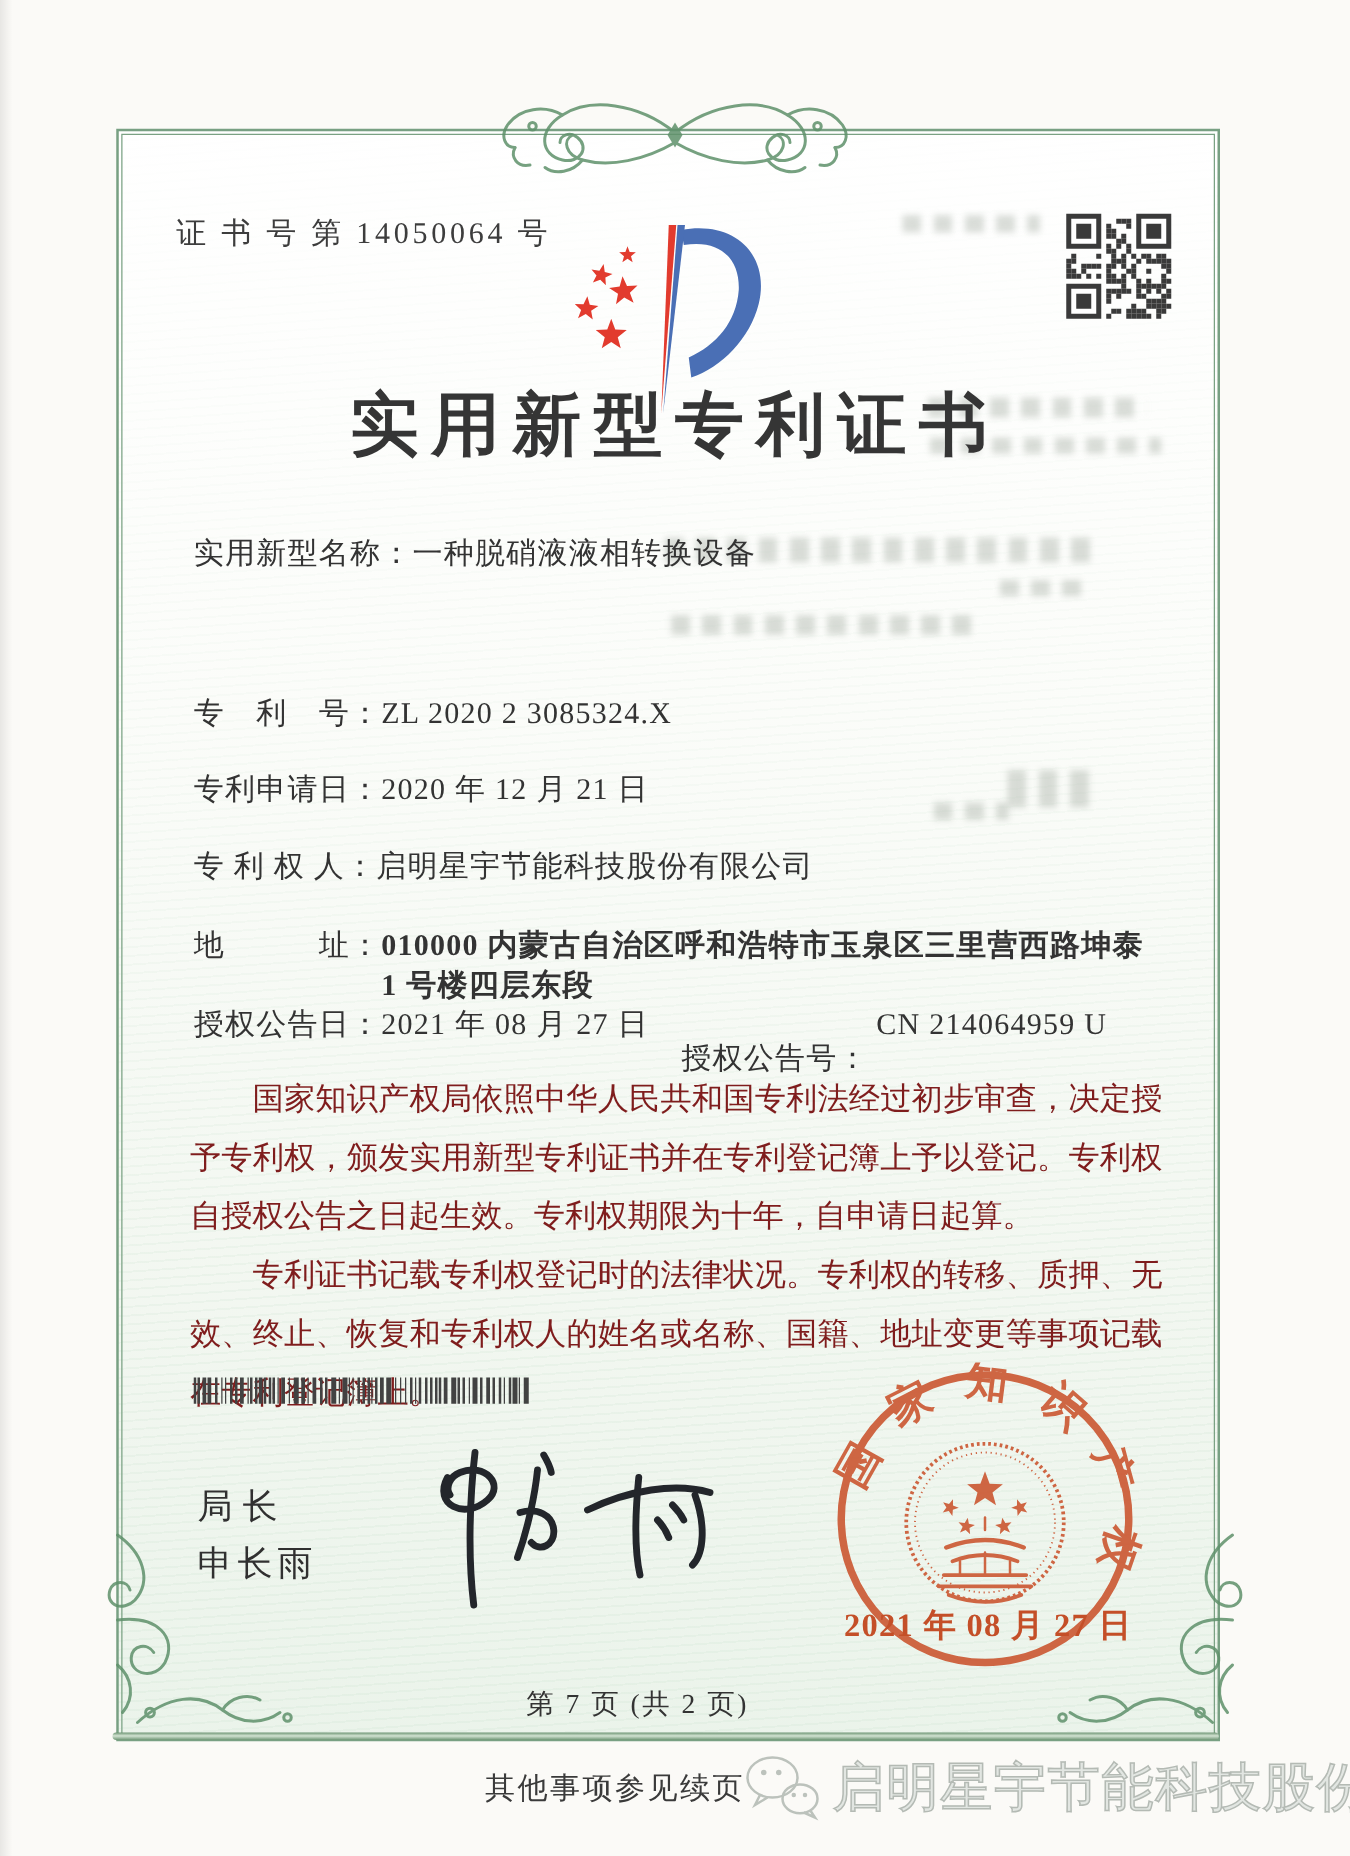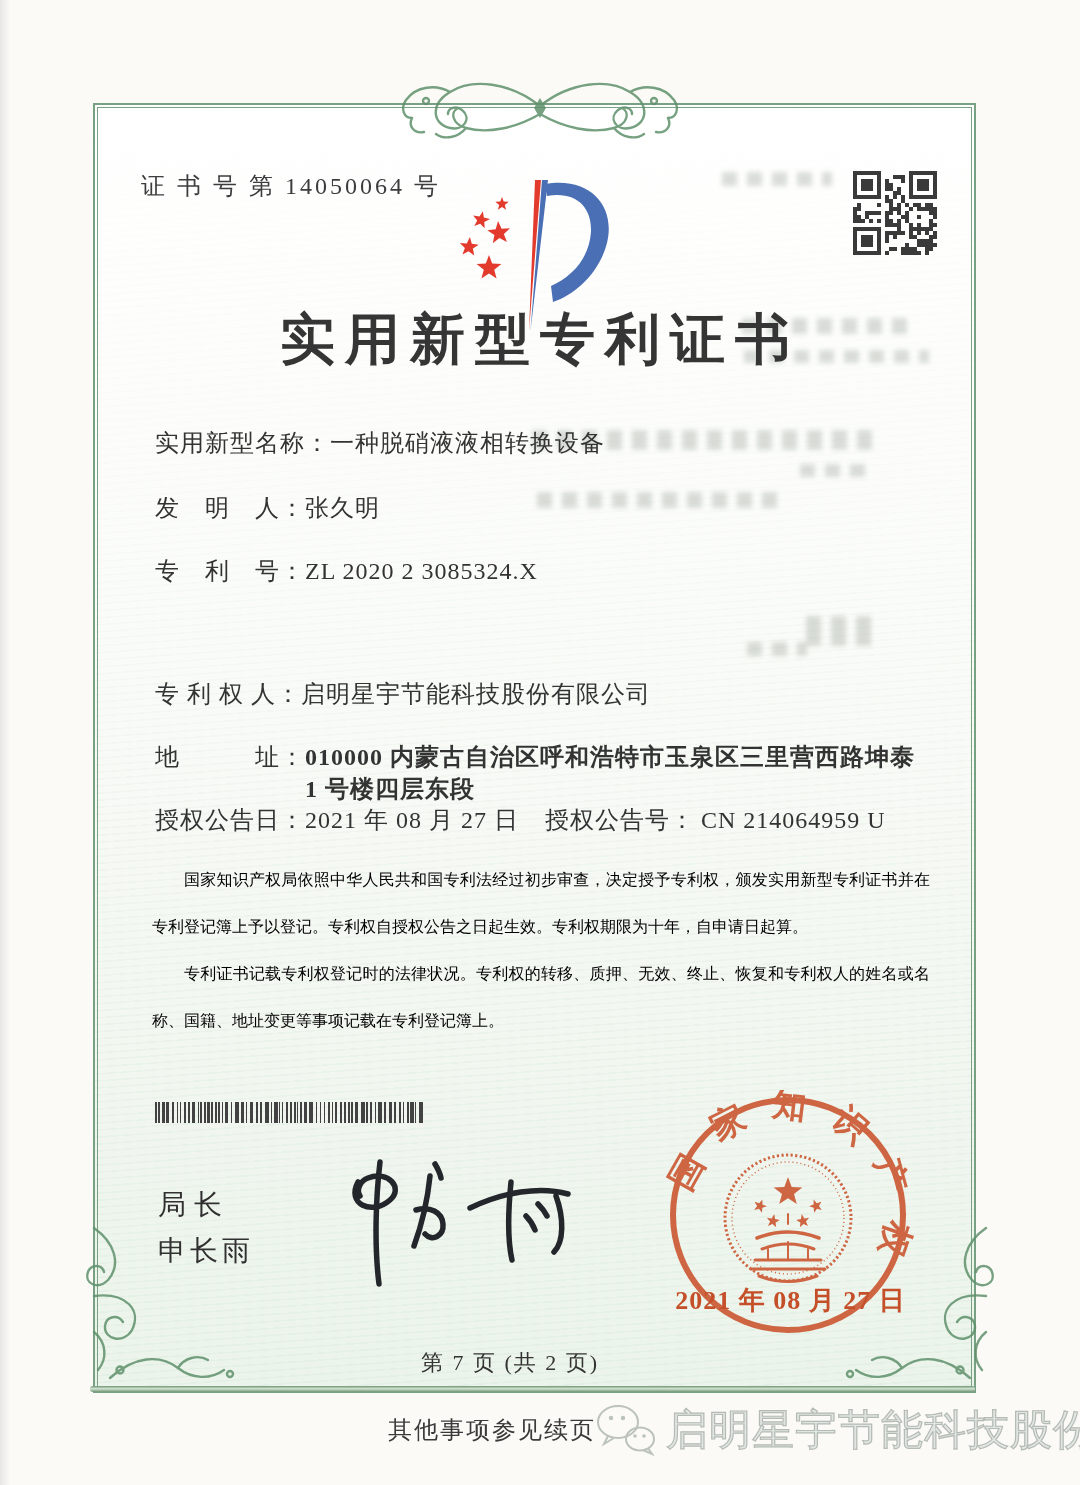--- a/index.html
+++ b/index.html
@@ -33,24 +33,24 @@
   .qr{position:absolute;left:849px;top:167px;width:92px;height:92px;}
 
   .title{position:absolute;left:0;top:303px;width:1080px;text-align:center;
         font-size:55px;font-weight:700;letter-spacing:10px;color:#353535;}
 
   .field{position:absolute;left:155px;font-size:24px;line-height:32px;color:#333;white-space:nowrap;}
   .field .lbl{display:inline-block;min-width:128px;vertical-align:top;letter-spacing:1px;}
   .field .val{display:inline-block;vertical-align:top;letter-spacing:1px;}
   .field .val.wrap{white-space:normal;max-width:640px;font-weight:bold;}
   .field.col2{left:545px;}
-  .field.col2 .lbl{min-width:auto;margin-right:6px;}
-
-  .legal{position:absolute;left:152px;top:856px;width:778px;font-size:16px;line-height:47px;
-        color:#000000;text-align:justify;}
+  .field.col2 .lbl{min-width:auto;margin-right:6px;margin-top:27px;}
+
+  .legal{position:absolute;left:152px;top:856px;width:778px;font-size:25px;line-height:47px;
+        color:#7f1d1d;text-align:justify;}
   .legal p{margin:0;text-indent:2em;}
 
   .barcode{position:absolute;left:155px;top:1102px;width:280px;height:21px;display:flex;align-items:stretch;}
   .barcode i{display:block;background:#424242;}
 
   .sig-title{position:absolute;left:158px;top:1186px;font-size:28px;letter-spacing:8px;
         font-family:"Liberation Sans","DejaVu Sans",sans-serif;color:#303030;}
   .sig-name{position:absolute;left:158px;top:1232px;font-size:28px;letter-spacing:4px;
         font-family:"Liberation Sans","DejaVu Sans",sans-serif;color:#303030;}
   .signature{position:absolute;left:318px;top:1152px;width:265px;height:145px;}
@@ -272,25 +272,25 @@
       <rect x="4" y="60" width="28" height="28" fill="#3a3a3a"></rect>
       <rect x="8" y="64" width="20" height="20" fill="#fff"></rect>
       <rect x="12" y="68" width="12" height="12" fill="#3a3a3a"></rect>
     </svg>
 
   <div class="title">实用新型专利证书</div>
 
   <div class="field" style="top:429px;font-family:Liberation Mono, monospace;">
     <span class="lbl">实用新型名称：</span><span class="val">一种脱硝液液相转换设备</span>
   </div>
-  <div class="field" style="top:492px;">
-    <span class="lbl">发　明　人：</span><span class="val">张久明</span>
-  </div>
   <div class="field" style="top:555px;">
     <span class="lbl">专　利　号：</span><span class="val">ZL 2020 2 3085324.X</span>
+  </div>
+  <div class="field" style="top:616px;">
+    <span class="lbl">专利申请日：</span><span class="val">2020 年 12 月 21 日</span>
   </div>
   <div class="field" style="top:678px;">
     <span class="lbl">专 利 权 人：</span><span class="val">启明星宇节能科技股份有限公司</span>
   </div>
   <div class="field" style="top:741px;">
     <span class="lbl">地　　　址：</span><span class="val wrap" style="max-width:628px;">010000  内蒙古自治区呼和浩特市玉泉区三里营西路坤泰 1 号楼四层东段</span>
   </div>
   <div class="field" style="top:804px;">
     <span class="lbl">授权公告日：</span><span class="val">2021 年 08 月 27 日</span>
   </div>

